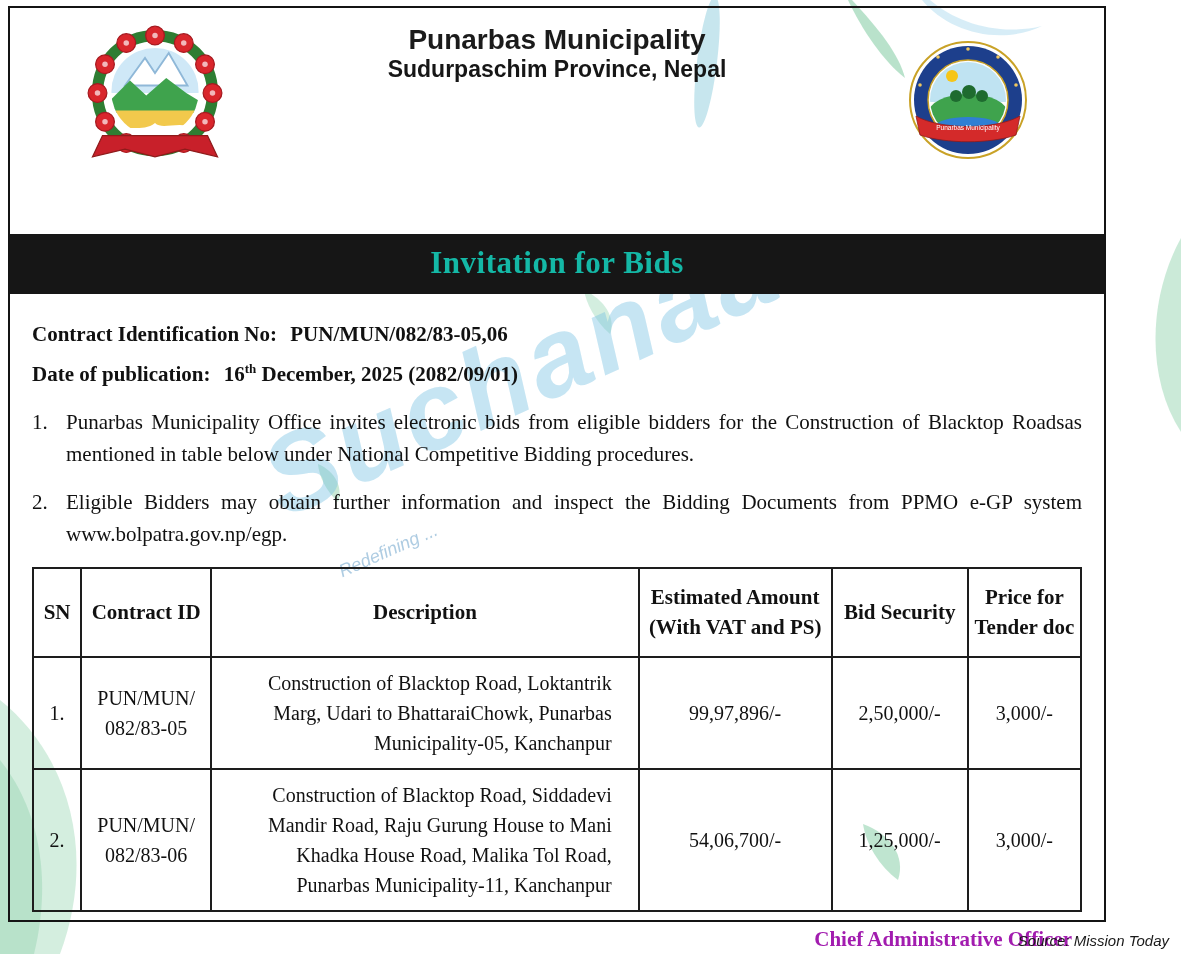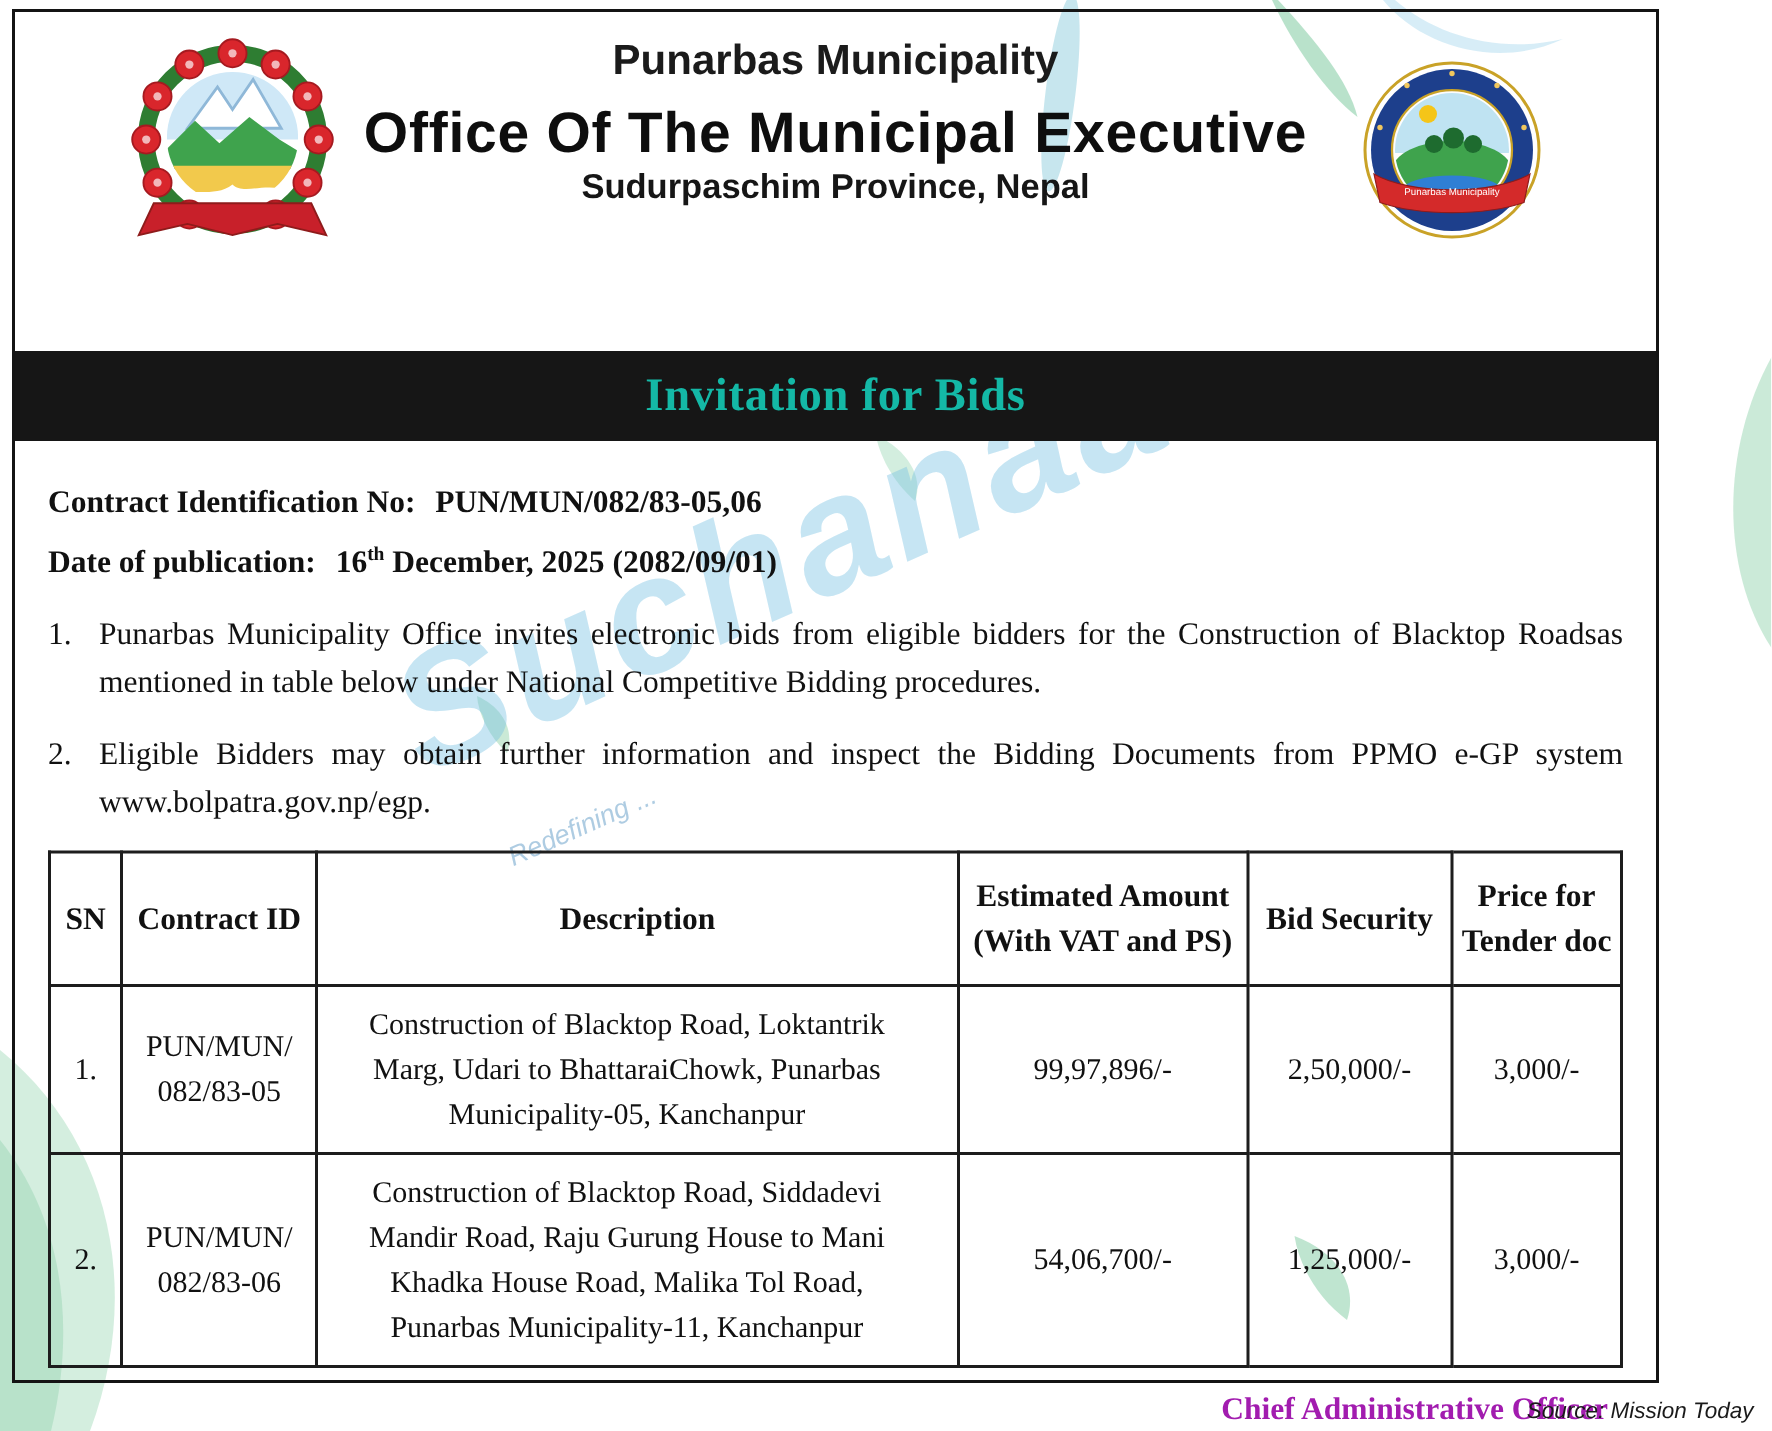--- a/index.html
+++ b/index.html
@@ -45,21 +45,21 @@
 
   .paras { margin-top:20px; }
   .para { display:flex; font-size:21px; line-height:1.5; text-align:justify; margin-bottom:17px; color:#111; }
   .para .num { flex:0 0 34px; }
   .para .ptext { flex:1; }
 
   table.bids { width:100%; border-collapse:collapse; table-layout:fixed; margin-top:16px; }
   .bids th, .bids td { border:2px solid #1d1d1d; background:transparent; }
   .bids th { font-size:21px; font-weight:bold; text-align:center; padding:13px 4px; line-height:1.45; color:#111; }
   .bids td { font-size:20px; text-align:center; padding:12px 6px; line-height:1.5; color:#111; }
-  .bids td.desc { text-align:center; padding:10px 26px 10px 12px; }
+  .bids td.desc { text-align:right; padding:10px 26px 10px 12px; }
 
   .signatory { text-align:right; font-weight:bold; font-size:21px; margin:15px 10px 0 0; color:#a21caf; }
 
   .source {
     position:absolute; right:12px; bottom:5px; z-index:2;
     font-family:"Liberation Sans", sans-serif; font-style:italic; font-size:15px; color:#1a1a1a;
   }
 </style>
 </head>
 <body>
@@ -147,21 +147,20 @@
             <circle cx="30" cy="17" r="1.8"></circle>
             <circle cx="90" cy="17" r="1.8"></circle>
           <circle cx="12" cy="45" r="1.8"></circle>
             <circle cx="108" cy="45" r="1.8"></circle>
         </g>
         <path d="M8,76 C32,90 88,90 112,76 L108,95 C82,104 38,104 12,95 Z" fill="#d42a2a" stroke="#8e1b1b" stroke-width="0.8"></path>
         <text x="60" y="90" text-anchor="middle" font-size="6.5" fill="#ffffff" font-family="Liberation Sans, sans-serif">Punarbas Municipality</text>
       </svg>
 
       <div class="muni-name">Punarbas Municipality</div>
-      <div class="office-name">Office Of The Municipal Executive</div>
       <div class="province">Sudurpaschim Province, Nepal</div>
     </div>
 
     <div class="banner">Invitation for Bids</div>
 
     <div class="content">
 
       <div class="meta-line">
         <span>Contract Identification No:</span>
         <span class="val">PUN/MUN/082/83-05,06</span>

